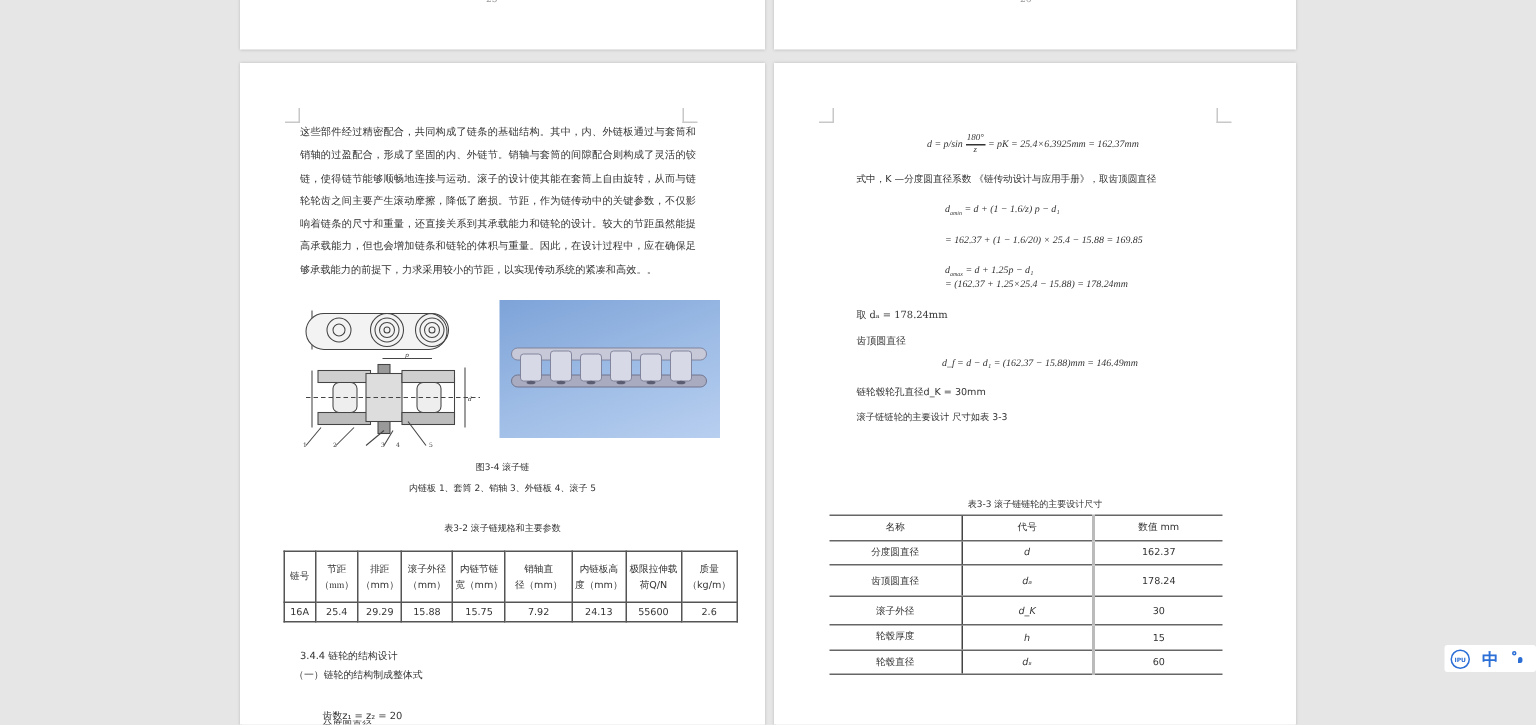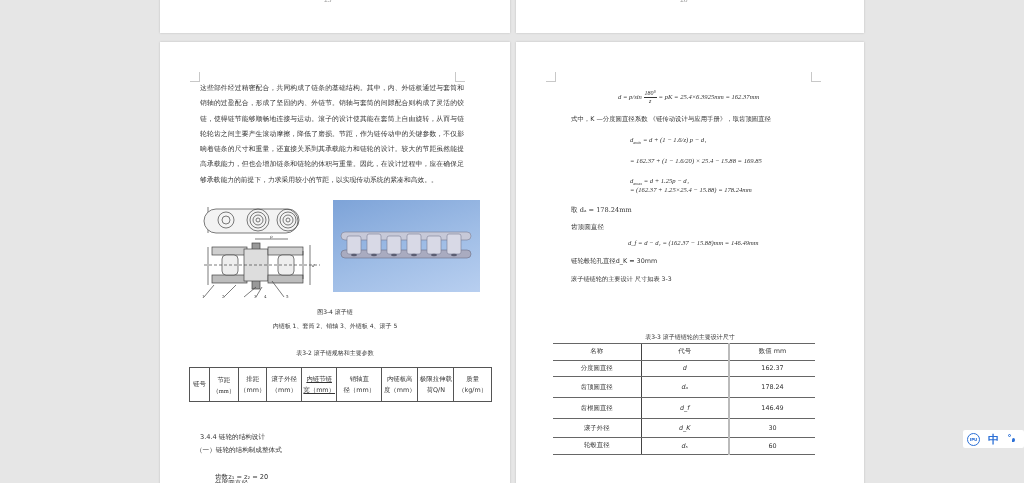--- a/index.html
+++ b/index.html
@@ -117,25 +117,36 @@
 
   <div class="txt sans center" style="left:0; width:350px; top:303px; font-size:6px;">表3-2  滚子链规格和主要参数</div>
 
   <table class="t32" style="left:29px; top:325px; width:303px;">
     <tbody>
         <tr>
       <td style="width:22px; height:34px;">链号</td>
       <td style="width:30px;font-family:Liberation Serif, serif;"><span>节距</span><br><span>（mm）</span></td>
       <td style="width:29px;"><span>排距</span><br><span>（mm）</span></td>
       <td style="width:36px;"><span>滚子外径</span><br><span>（mm）</span></td>
-      <td style="width:37px;text-decoration:underline;"><span>内链节链</span><br><span>宽（mm）</span></td>
+      <td style="width:37px;"><span>内链节链</span><br><span>宽（mm）</span></td>
       <td style="width:48px;"><span>销轴直</span><br><span>径（mm）</span></td>
       <td style="width:38px;"><span>内链板高</span><br><span>度（mm）</span></td>
       <td style="width:40px;"><span>极限拉伸载</span><br><span>荷Q/N</span></td>
       <td style="width:39px;"><span>质量</span><br><span>（kg/m）</span></td>
+    </tr>
+    <tr>
+      <td style="height:13px;">16A</td>
+      <td>25.4</td>
+      <td>29.29</td>
+      <td>15.88</td>
+      <td>15.75</td>
+      <td>7.92</td>
+      <td>24.13</td>
+      <td>55600</td>
+      <td>2.6</td>
     </tr>
   </tbody>
     </table>
 
   <div class="txt sans" style="left:40px; top:388px; font-size:6.6px;text-align:center;">3.4.4 链轮的结构设计</div>
   <div class="txt sans" style="left:36px; top:401px; font-size:6.6px;text-align:center;">（一）链轮的结构制成整体式</div>
   <div class="txt sans" style="left:55px; top:428px; font-size:6.6px;">齿数z₁ = z₂ = 20</div>
   <div class="txt sans" style="left:55px; top:434px; font-size:6.6px;">分度圆直径</div>
 </div>
 
@@ -182,28 +193,28 @@
           <td>分度圆直径</td>
           <td class="c2 ital">d</td>
           <td>162.37</td>
         </tr>
     <tr>
           <td style="height:21px;">齿顶圆直径</td>
           <td class="c2 ital">dₐ</td>
           <td>178.24</td>
         </tr>
     <tr>
-          <td style="height:21px;">齿根圆直径</td>
-          <td class="c2 ital">d_f</td>
-          <td>146.49</td>
-        </tr>
-    <tr>
           <td style="height:19px;">滚子外径</td>
           <td class="c2 ital">d_K</td>
           <td>30</td>
+        </tr>
+    <tr>
+          <td>轮毂厚度</td>
+          <td class="c2 ital">h</td>
+          <td>15</td>
         </tr>
     <tr>
           <td>轮毂直径</td>
           <td class="c2 ital">dₛ</td>
           <td>60</td>
         </tr>
 
   </tbody>
     </table>
 </div>

